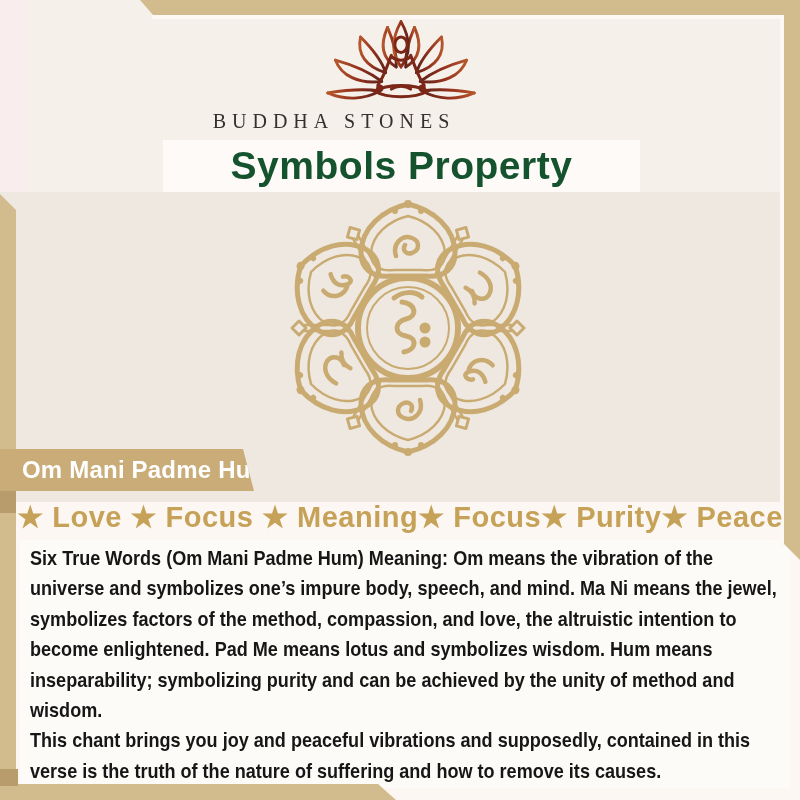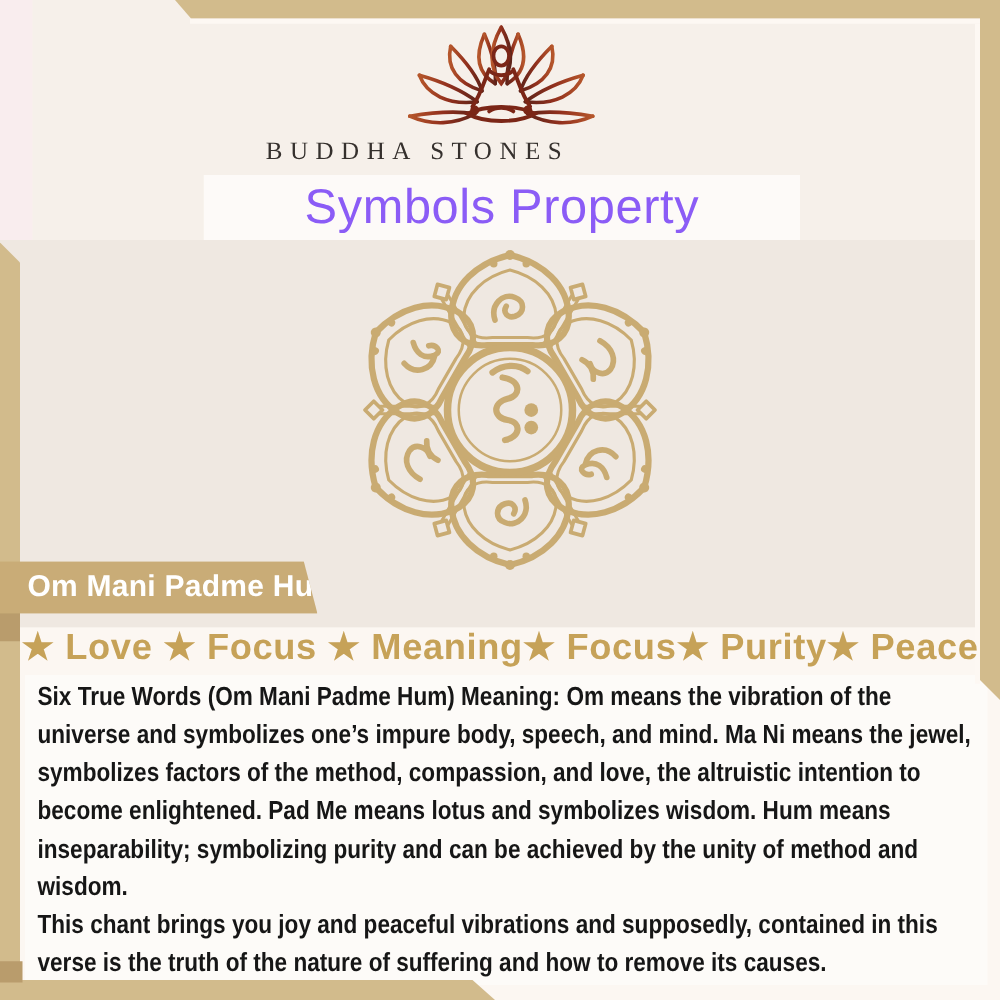--- a/index.html
+++ b/index.html
@@ -30,21 +30,21 @@
   .overlap-2{left:0;top:769px;width:18px;height:17px;}
 
   
   .logo{position:absolute;left:295px;top:12px;width:212px;height:106px;}
   .brand-name{position:absolute;left:0;top:110px;width:668px;text-align:center;
     font-family:"Liberation Serif",serif;font-size:20px;letter-spacing:6px;color:#35302d;}
 
   
   .title-band{position:absolute;left:163px;top:140px;width:477px;height:52px;background:#fdfaf8;
     display:flex;align-items:center;justify-content:center;}
-  .title-text{font-size:39px;font-weight:normal;color:#8b5cf6;letter-spacing:.5px;}
+  .title-text{font-size:39px;font-weight:bold;color:#14532d;letter-spacing:.5px;}
 
   
   .mandala{position:absolute;left:276px;top:196px;width:264px;height:264px;}
 
   
   .banner{position:absolute;left:0;top:449px;width:254px;height:42px;background:#c9ac77;
     clip-path:polygon(0 0,calc(100% - 11px) 0,100% 100%,0 100%);}
   .banner-text{color:#ffffff;font-size:24px;font-weight:bold;line-height:42px;padding-left:22px;
     letter-spacing:.2px;white-space:nowrap;}
 

